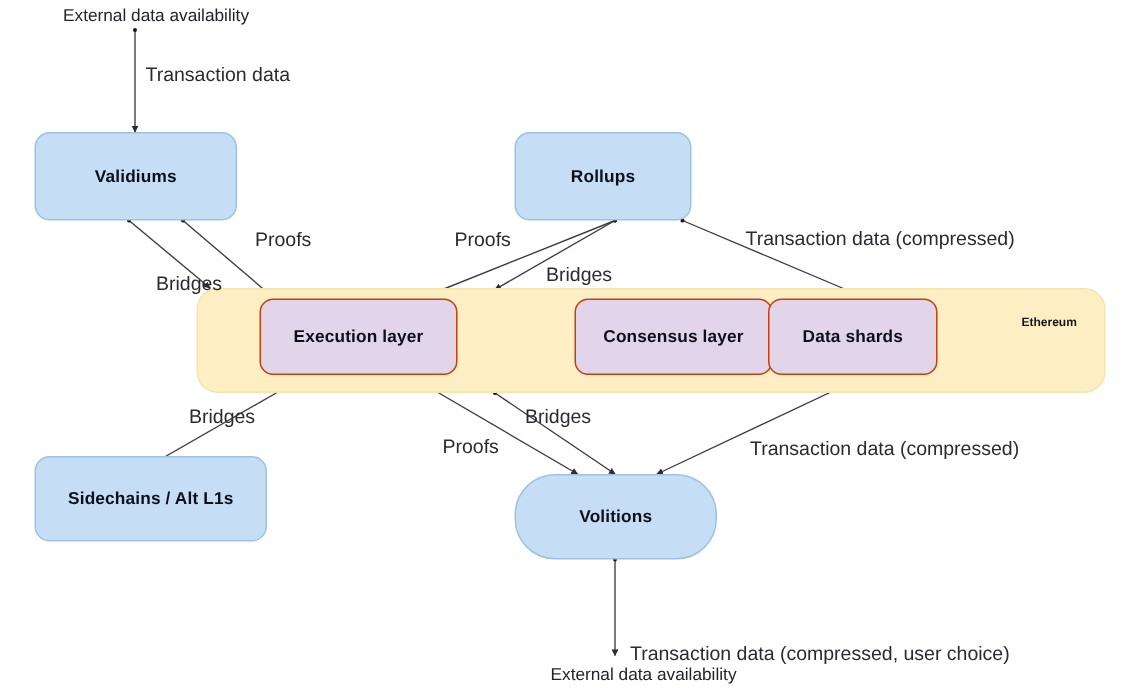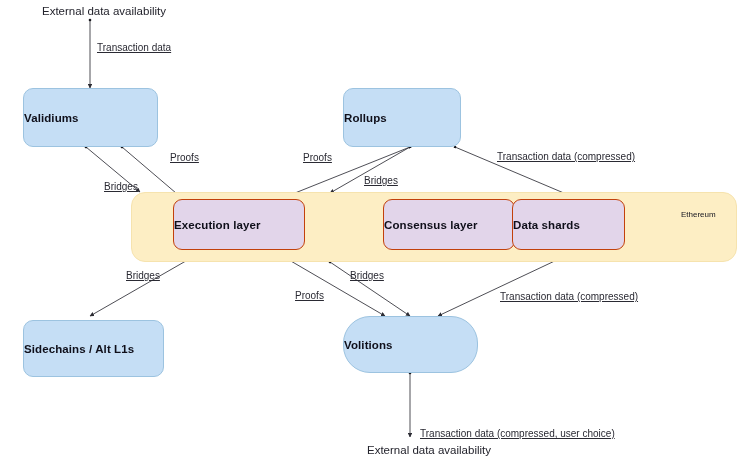--- a/index.html
+++ b/index.html
@@ -24,21 +24,21 @@
     top: 0;
     width: 750px;
     height: 463px;
     pointer-events: none;
   }
   .node {
     position: absolute;
     box-sizing: border-box;
     display: flex;
     align-items: center;
-    justify-content: flex-start;
+    justify-content: center;
     text-align: center;
     border-radius: 10px;
     font-weight: bold;
     color: #0f0f1a;
     letter-spacing: 0.1px;
   }
   .node-l2 {
     background: #c5def5;
     border: 1px solid #9cc3e0;
     font-size: 11.5px;
@@ -52,31 +52,30 @@
   .group-box {
     position: absolute;
     box-sizing: border-box;
     background: #fdeec4;
     border: 1px solid #f6e3ae;
     border-radius: 14px;
   }
   .group-label {
     position: absolute;
     font-size: 8px;
-    font-weight: normal;
+    font-weight: bold;
     color: #15151f;
     white-space: nowrap;
   }
   .edge-label {
     position: absolute;
-    font-size: 10px;
+    font-size: 13px;
     color: #2a2a33;
     white-space: nowrap;
     line-height: 1;
-    text-decoration: underline;
   }
   .endpoint-label {
     position: absolute;
     font-size: 11.5px;
     color: #23232c;
     white-space: nowrap;
     padding-left: 12px;
   }
 </style>
 </head>
@@ -154,21 +153,21 @@
   </div>
 
   <div class="node node-l2" style="left:23px; top:88px; width:135px; height:59px;">
     <span>Validiums</span>
   </div>
 
   <div class="node node-l2" style="left:343px; top:88px; width:118px; height:59px;">
     <span>Rollups</span>
   </div>
 
-  <div class="node node-l2" style="left:23px; top:320px; width:141px; height:57px;">
+  <div class="node node-l2" style="left:23px; top:304px; width:155px; height:57px;">
     <span>Sidechains / Alt L1s</span>
   </div>
 
   <div class="node node-l2" style="left:343px; top:316px; width:135px; height:57px;border-radius:27px;">
     <span>Volitions</span>
   </div>
 
   <div class="endpoint-label" style="left:30px; top:5px;">External data availability</div>
   <div class="endpoint-label" style="left:355px; top:444px;">External data availability</div>
 

